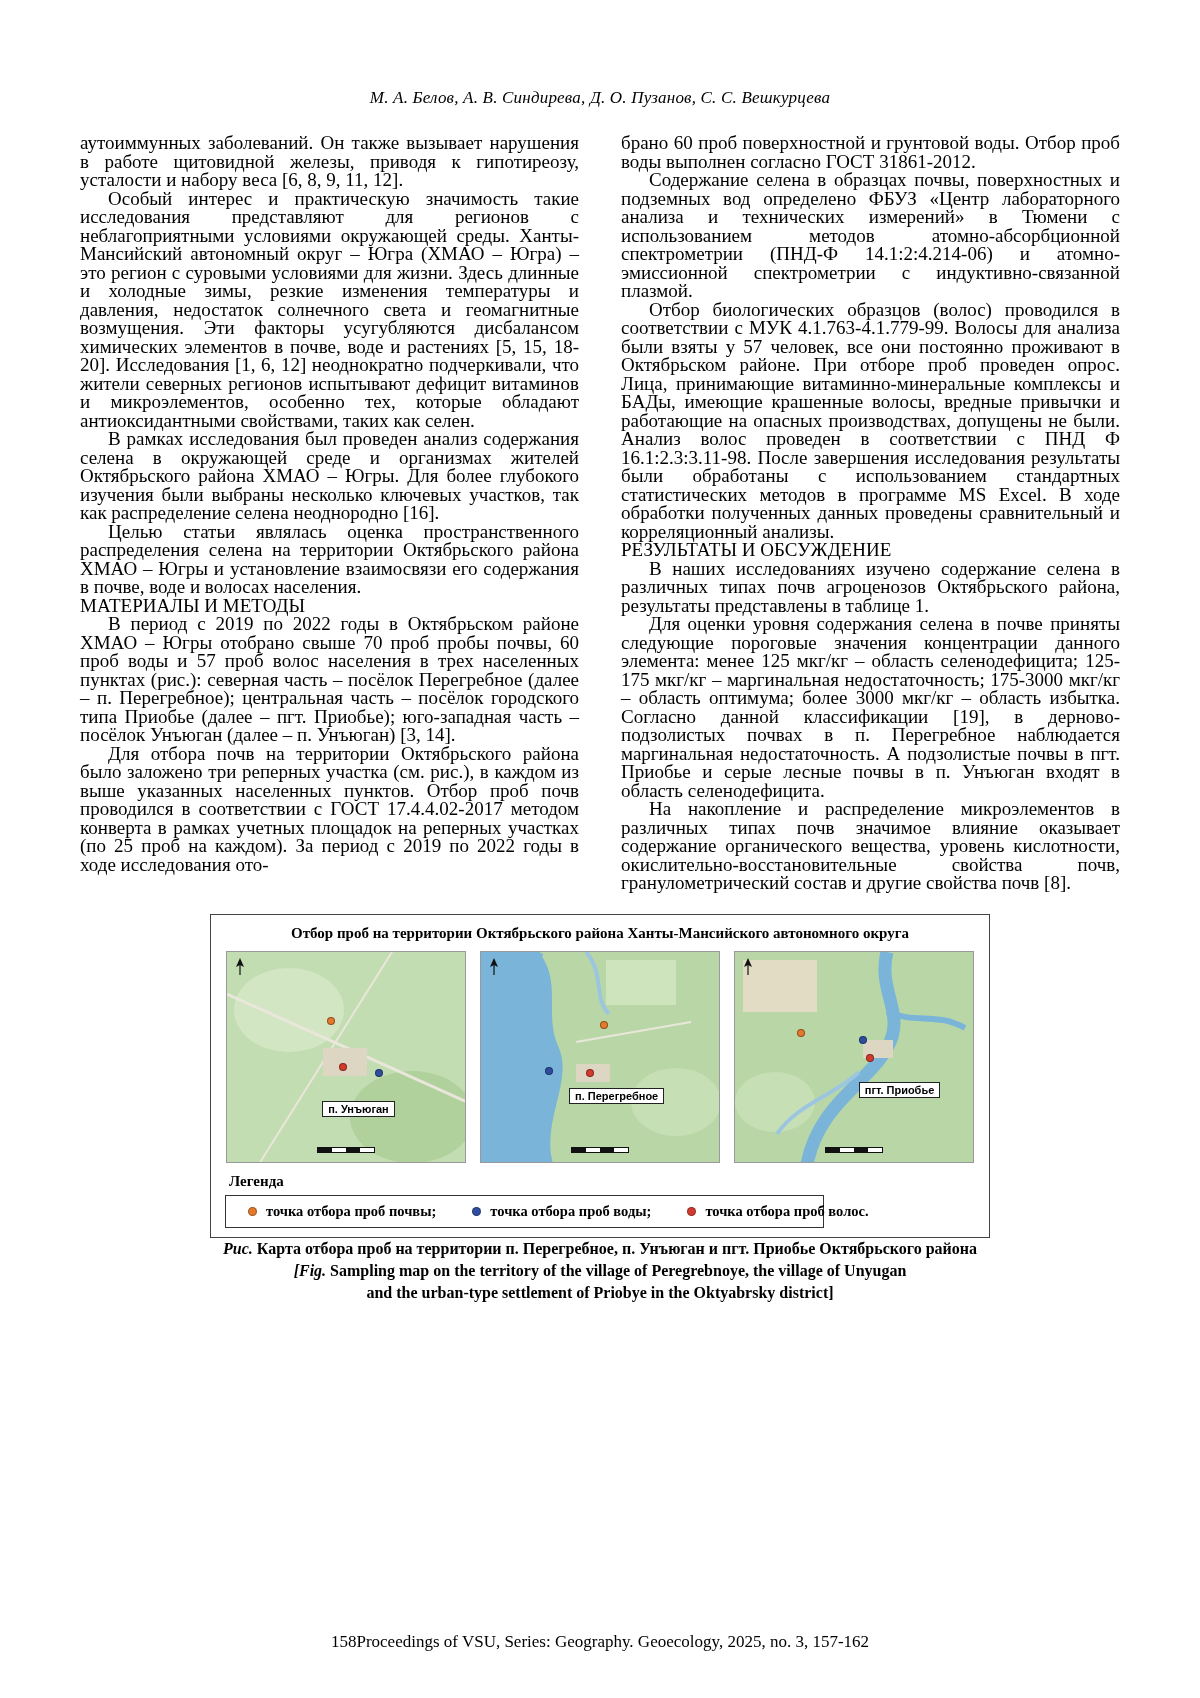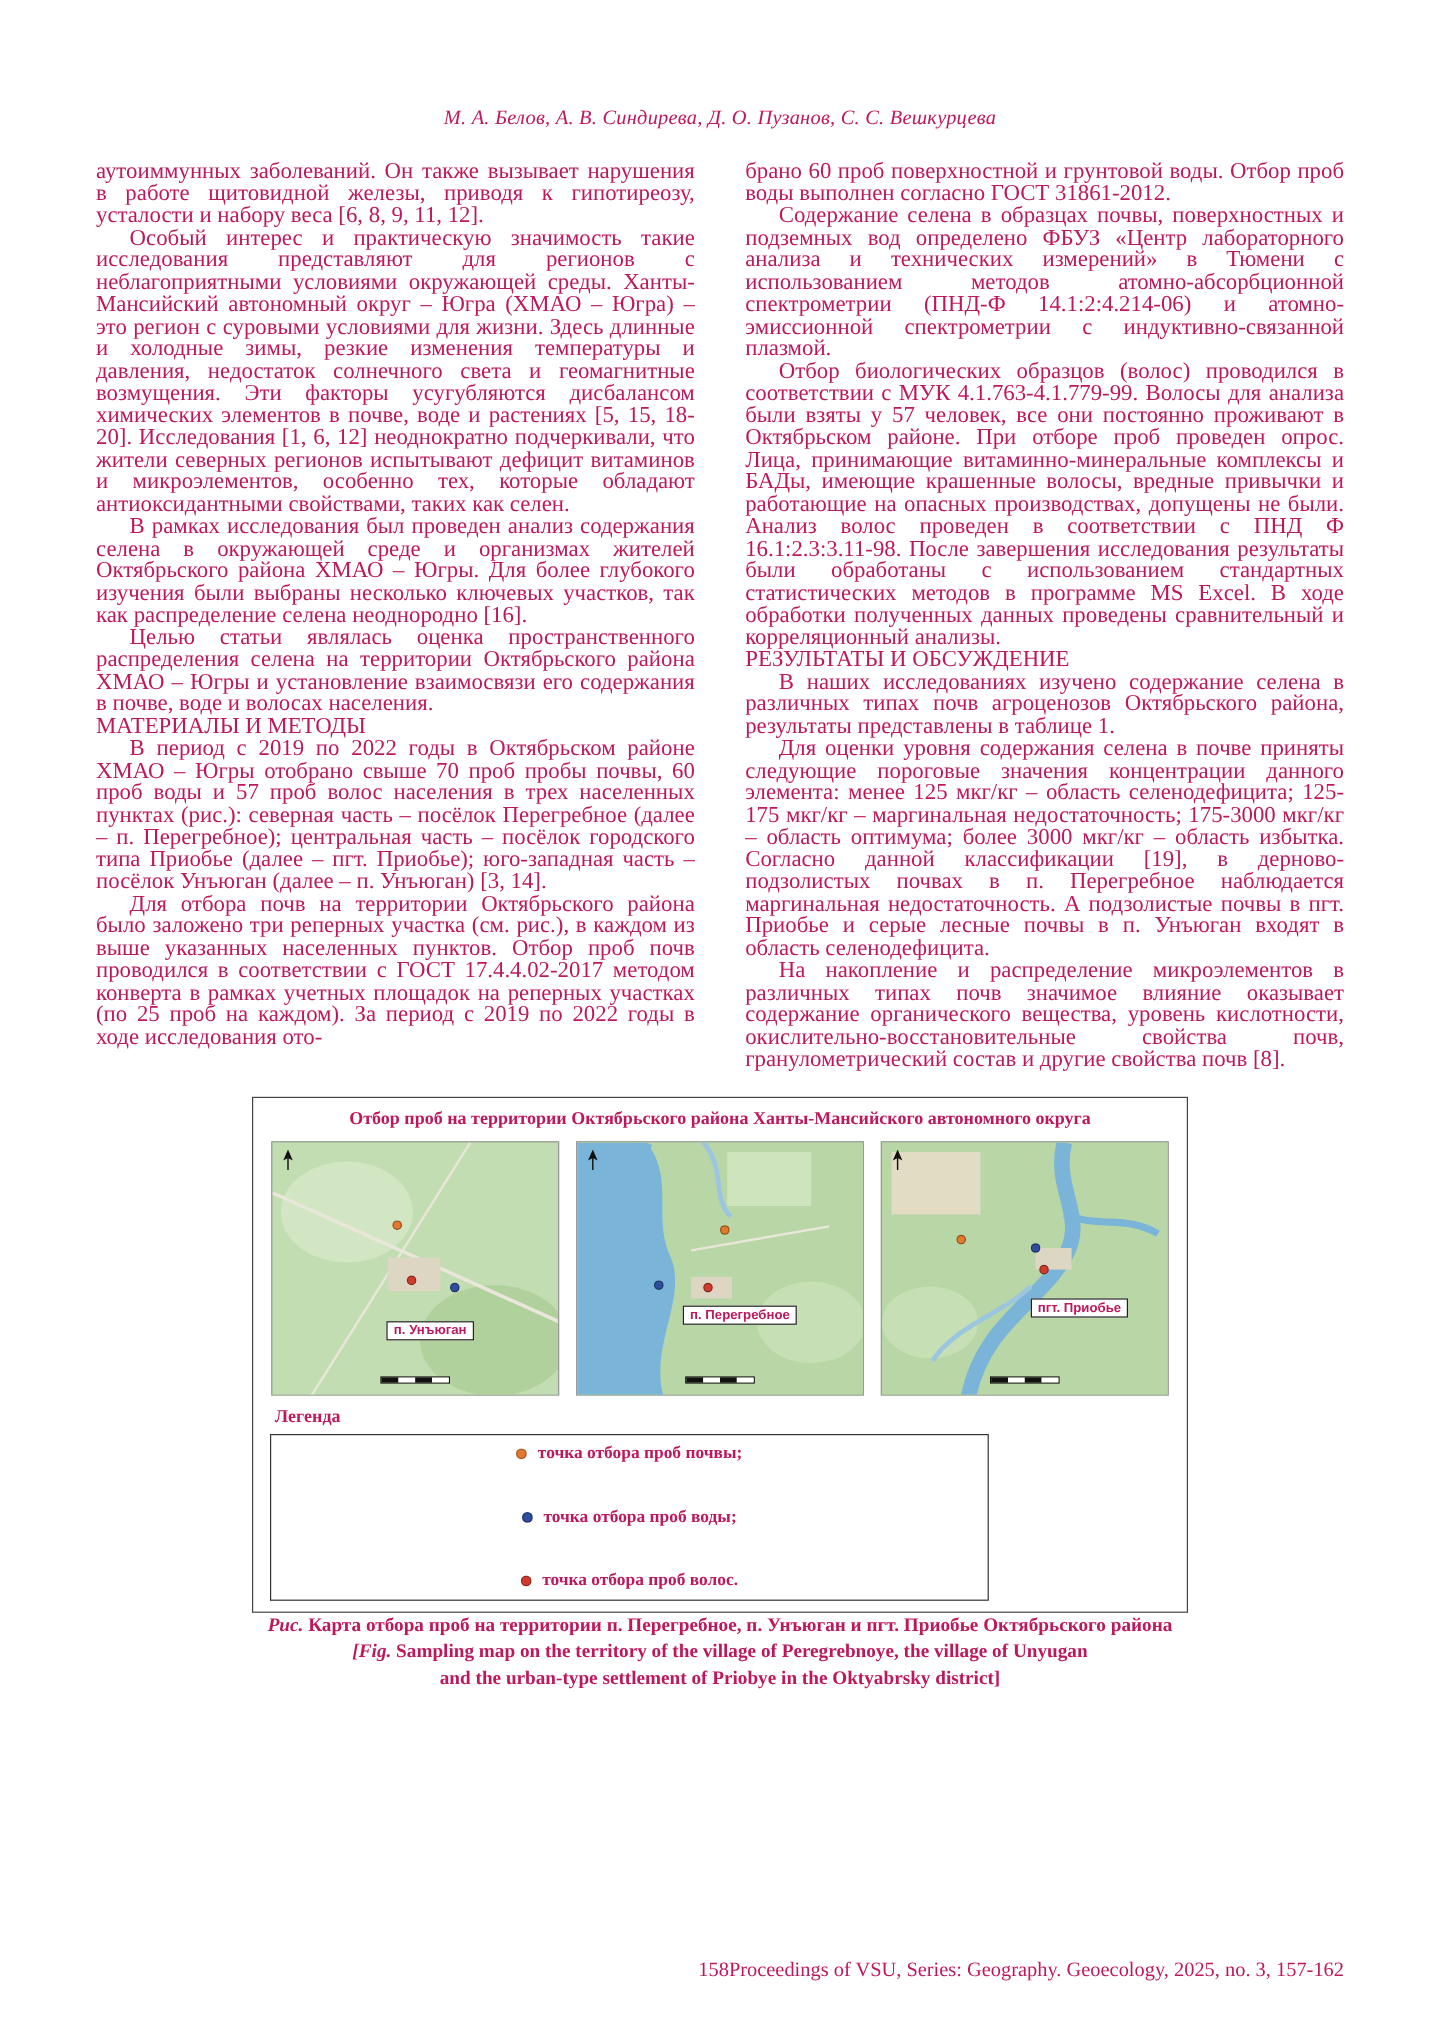--- a/index.html
+++ b/index.html
@@ -1,19 +1,19 @@
 <!DOCTYPE html>
 <html><head>
 <meta charset="utf-8">
 <style>
   * { margin:0; padding:0; box-sizing:border-box; }
   html,body { background:#fff; }
   .page {
     width:1200px; height:1698px; margin:0 auto; position:relative;
-    background:#fff; color:#be185d; overflow:hidden;
+    background:#fff; color:#000000; overflow:hidden;
     font-family:"Liberation Serif", serif;
     padding:88px 80px 0 80px;
   }
   .authors { text-align:center; font-style:italic; font-size:17px; margin-bottom:26px; letter-spacing:.2px; }
   .columns { display:flex; gap:42px; }
   .col { flex:1; font-size:19px; line-height:18.5px; text-align:justify; }
   .col p { margin:0; }
   .para { text-indent:28px; }
   .cont { text-indent:0; }
   .heading { text-align:left; text-indent:0; margin:2px 0 2px 0; }
@@ -26,28 +26,28 @@
   .map svg.scene { position:absolute; inset:0; display:block; }
   .pt { position:absolute; width:8px; height:8px; border-radius:50%; border:1px solid rgba(0,0,0,.35); }
   .map-label { position:absolute; background:#fff; border:1px solid #222; padding:1px 5px;
                font:bold 11px "Liberation Sans", sans-serif; white-space:nowrap; }
   .north { position:absolute; top:6px; left:8px; }
   .scalebar { position:absolute; bottom:9px; left:50%; transform:translateX(-50%); display:flex; border:1px solid #111; }
   .scalebar i { display:block; width:14px; height:4px; background:#111; }
   .scalebar i:nth-child(even) { background:#fff; }
 
   .legend-title { font-weight:bold; font-size:15px; margin:10px 0 5px 8px; }
-  .legend-box { border:1px solid #333; width:79%; margin-left:4px; padding:7px 22px; display:flex; gap:36px; align-items:center;flex-direction:column; }
+  .legend-box { border:1px solid #333; width:79%; margin-left:4px; padding:7px 22px; display:flex; gap:36px; align-items:center; }
   .legend-item { display:flex; align-items:center; gap:9px; }
   .legend-dot { width:9px; height:9px; border-radius:50%; display:inline-block; border:1px solid rgba(0,0,0,.3); }
   .legend-label { font-weight:bold; font-size:14.5px; white-space:nowrap; }
 
   .caption { text-align:center; font-size:16px; line-height:22px; margin-top:0;font-weight:bold; }
 
-  .footer { position:absolute; left:80px; right:80px; bottom:46px; display:flex; justify-content:flex-end; font-size:17px; }
+  .footer { position:absolute; left:80px; right:80px; bottom:46px; display:flex; justify-content:center; font-size:17px; }
 </style>
 </head>
 <body>
 
 <div class="page">
 
   <div class="authors">М. А. Белов, А. В. Синдирева, Д. О. Пузанов, С. С. Вешкурцева</div>
 
   <div class="columns">
     <div class="col">

